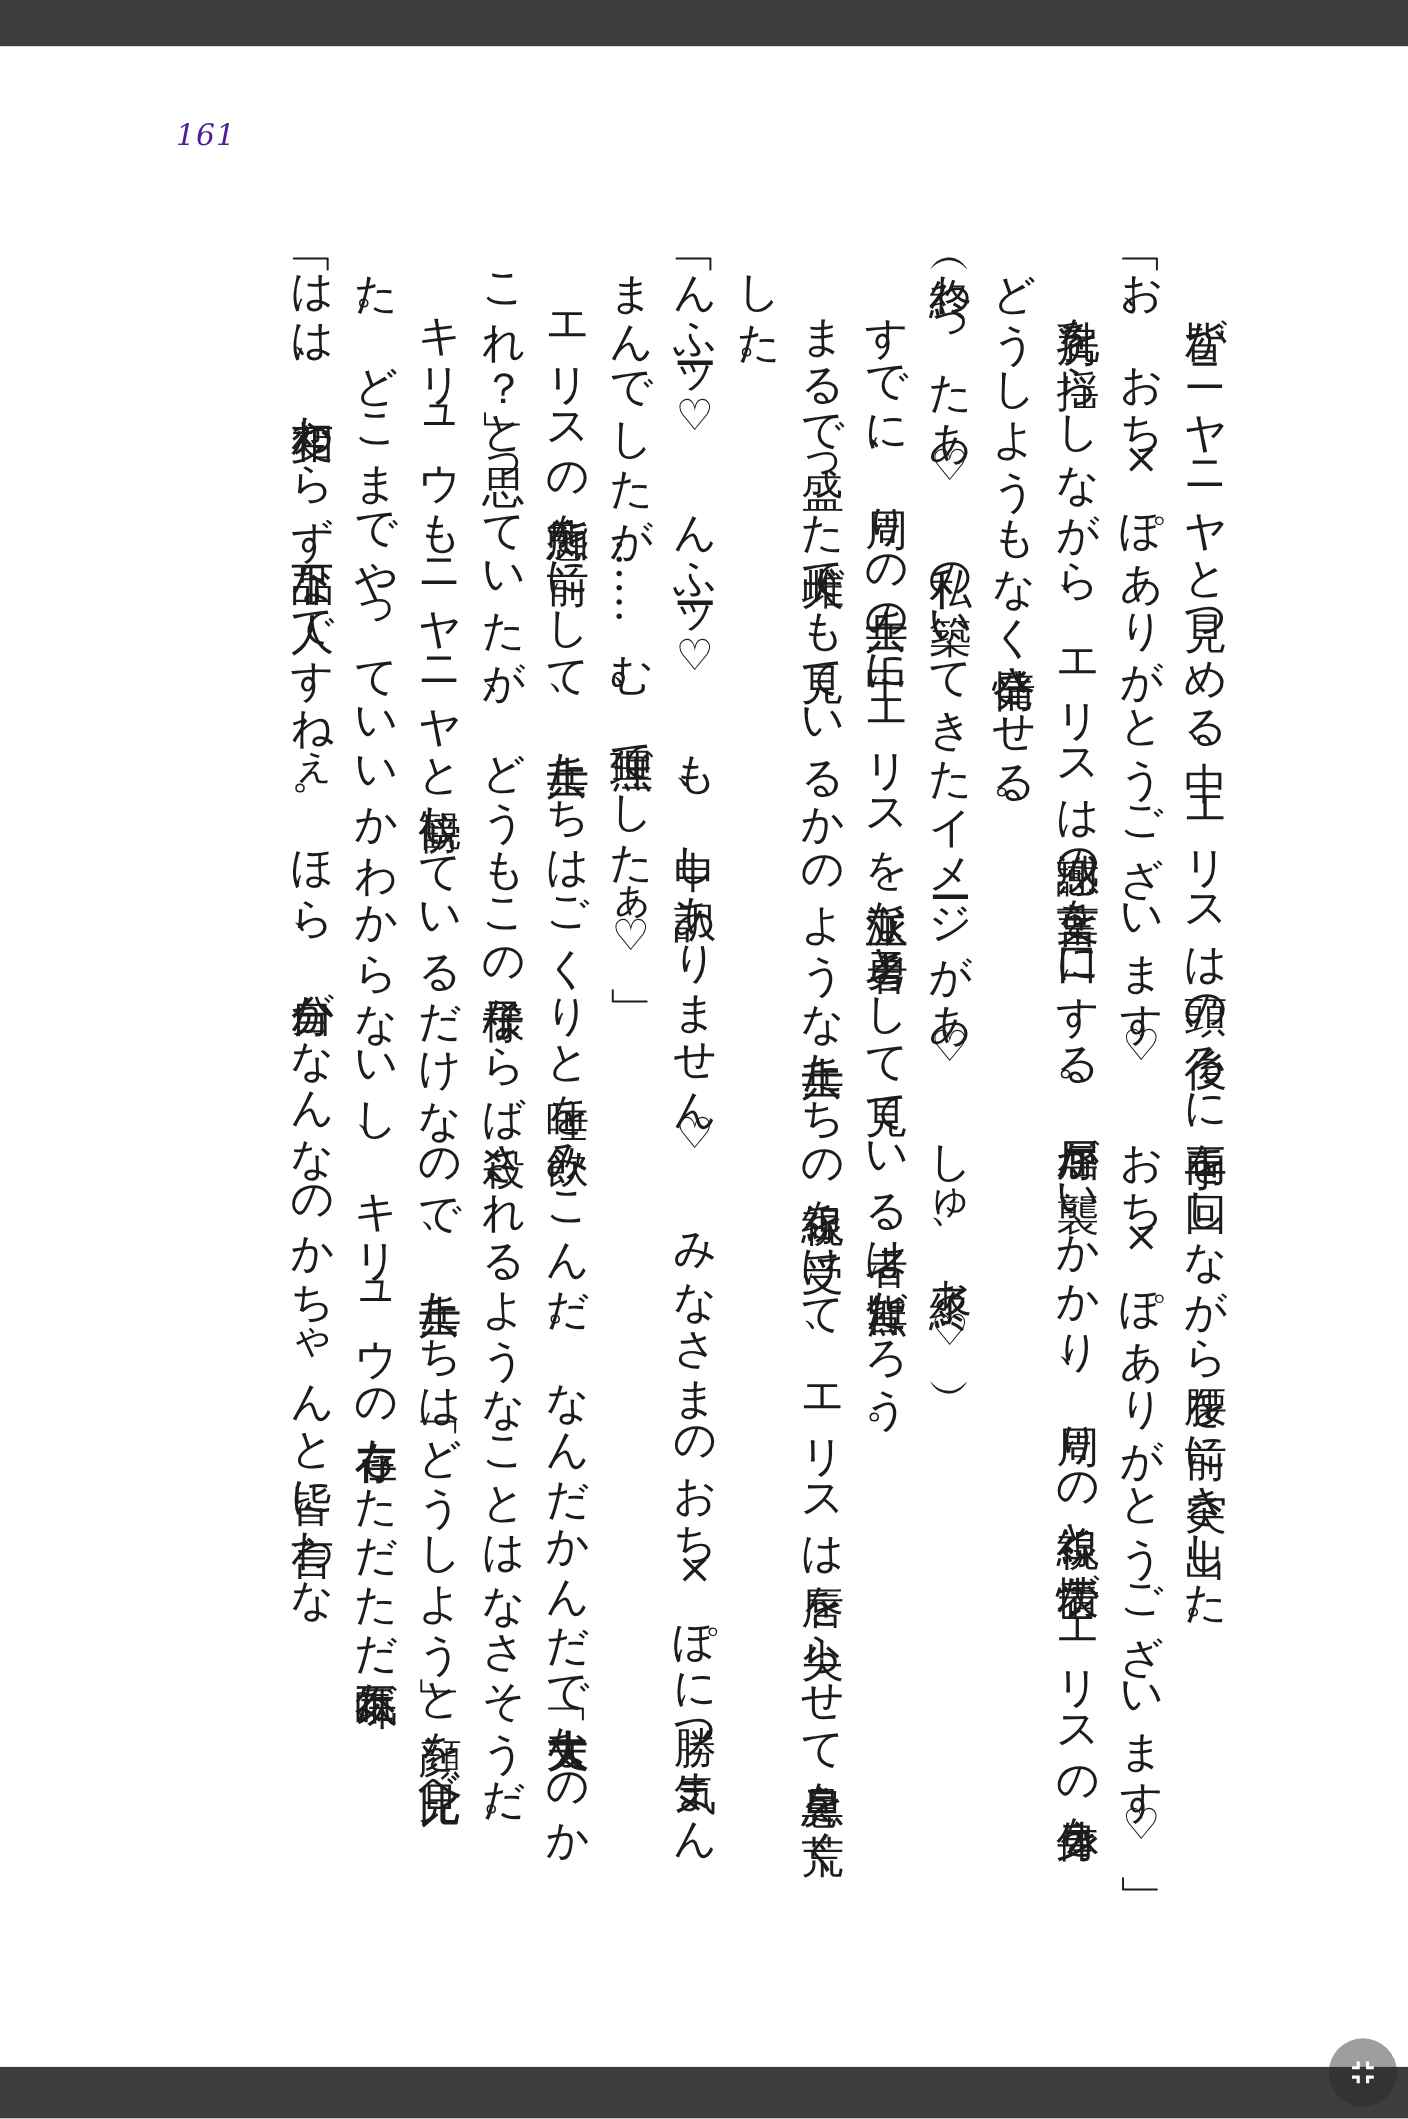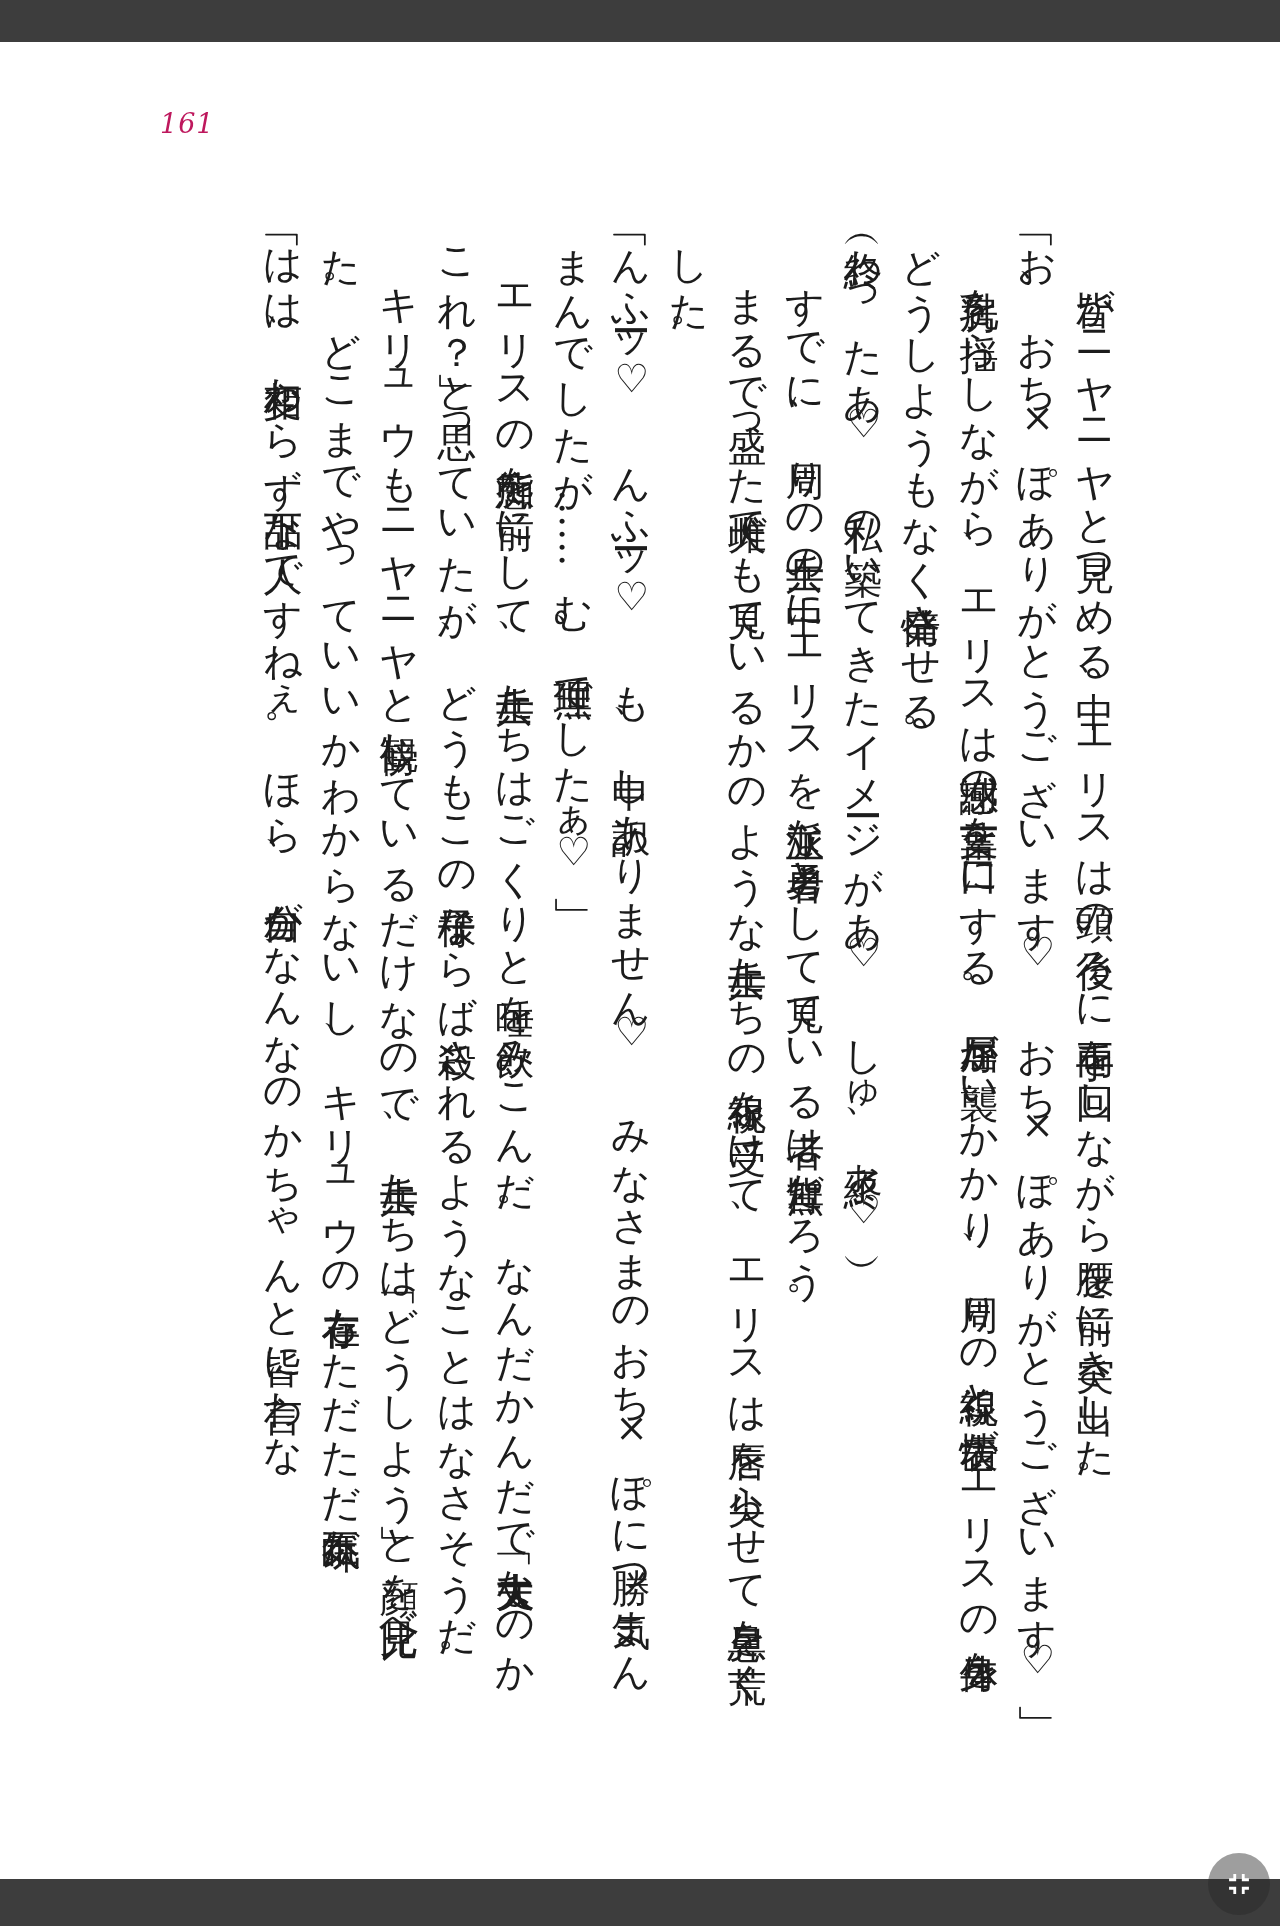--- a/index.html
+++ b/index.html
@@ -31,21 +31,21 @@
     width: 1280px;
     height: 47px;
     background: #3d3d3d;
   }
   .page-number {
     position: absolute;
     left: 160px;
     top: 108px;
     font-size: 27px;
     font-style: italic;
-    color: #be185d;
+    color: #4c1d95;
     letter-spacing: 1px;
     text-align: center;
   }
   .page-text {
     position: absolute;
     top: 222px;
     right: 156px;
     height: 1482px;
     writing-mode: vertical-rl;
     text-orientation: mixed;

